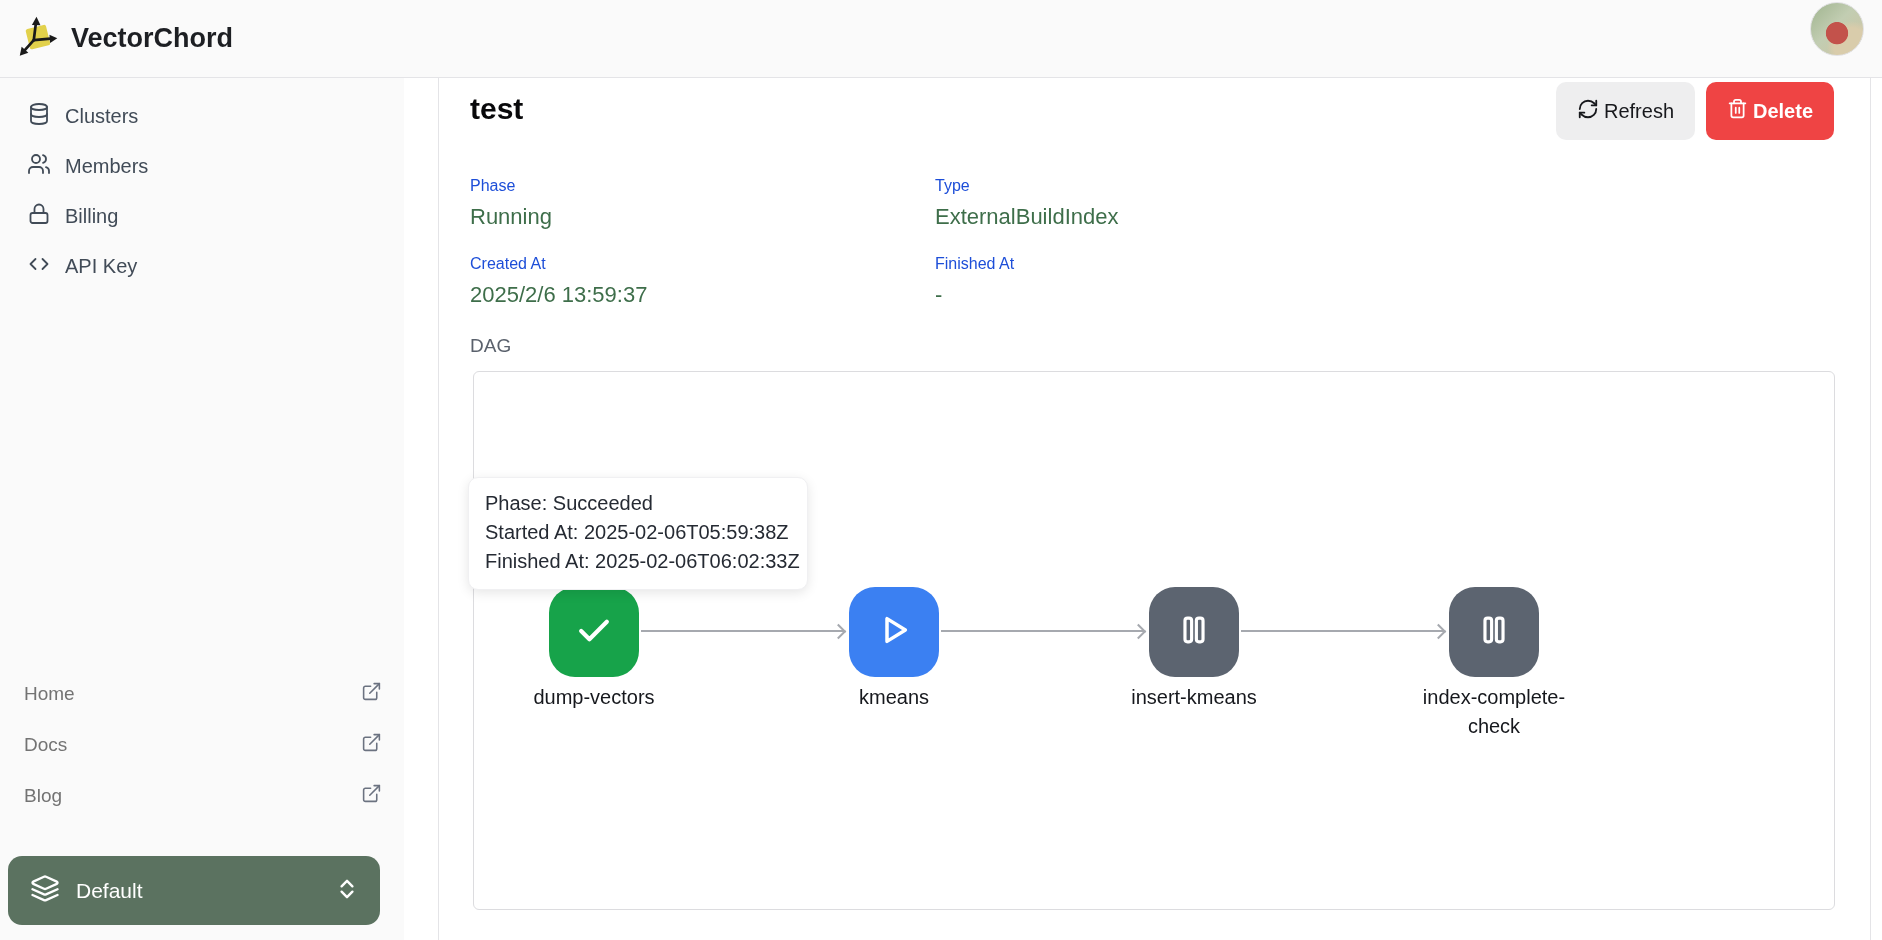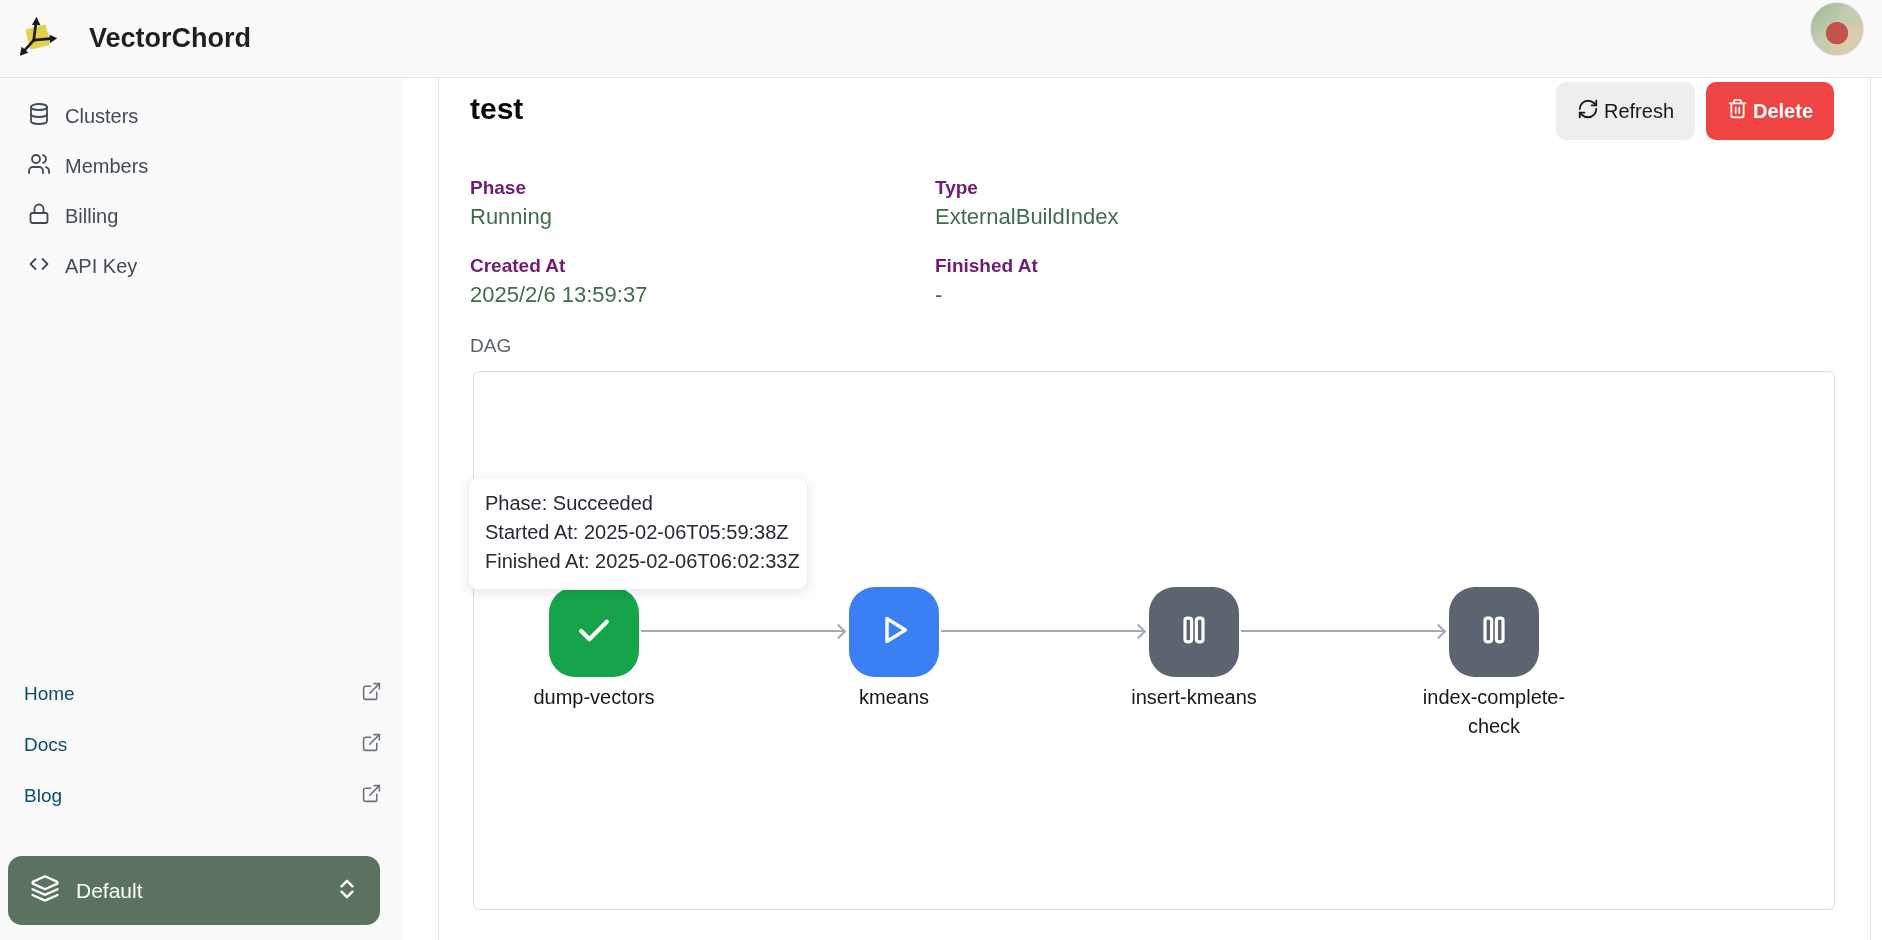--- a/index.html
+++ b/index.html
@@ -5,54 +5,54 @@
   html,body { margin:0; padding:0; background:#fff; }
   * { box-sizing:border-box; }
   .screen {
     position:relative; width:1882px; height:940px; overflow:hidden;
     background:#fafafa; font-family:"Liberation Sans", sans-serif;
     color:#18181b;
   }
   
   .header { position:absolute; top:0; left:0; right:0; height:78px;
             background:#fafafa; border-bottom:1px solid #e4e4e7; z-index:6; }
-  .logo { position:absolute; left:16px; top:13px; display:flex; align-items:center; gap:27px; }
+  .logo { position:absolute; left:16px; top:13px; display:flex; align-items:center; gap:9px; }
   .logo-text { font-size:27px; font-weight:600; color:#1d1f23; }
   .avatar { position:absolute; left:1810px; top:2px; width:54px; height:54px; border-radius:50%;
             background:
               radial-gradient(circle at 50% 58%, #c3524b 0 27%, rgba(195,82,75,0) 29%),
               radial-gradient(circle at 78% 82%, #d9ccab 0 30%, rgba(217,204,171,0) 42%),
               linear-gradient(135deg, #9fb48e 0%, #c2cdb2 45%, #cfc3a2 100%);
             border:1px solid #e2e2e4; }
   
   .sidebar { position:absolute; top:78px; left:0; bottom:0; width:424px;
              background:#fafafa; border-right:1px solid #e4e4e7; }
   .nav { padding-top:13px; }
   .nav-item { height:50px; display:flex; align-items:center; gap:14px; padding-left:27px;
               font-size:20px; color:#414b57; cursor:pointer; }
   .nav-item svg { flex:0 0 auto; }
   .side-links { position:absolute; top:590px; left:0; right:0; }
   .side-link { height:51px; display:flex; align-items:center; justify-content:space-between;
-               padding:0 41px 0 24px; font-size:19px; color:#0c4a6e; cursor:pointer; }
+               padding:0 41px 0 24px; font-size:19px; color:#737373; cursor:pointer; }
   .workspace { position:absolute; left:8px; top:778px; width:372px; height:69px;
                border-radius:14px; color:#fff; display:flex; align-items:center;
                gap:16px; padding:0 20px 0 22px; cursor:pointer; }
   .workspace-label { font-size:21px; font-weight:400; }
   .workspace .chevrons { margin-left:auto; }
   
   .main { position:absolute; left:404px; top:78px; right:0; bottom:0; background:#fff; }
   .panel-frame { position:absolute; left:34px; right:11px; top:0; bottom:0;
                  border-left:1px solid #e4e4e7; border-right:1px solid #e4e4e7; background:#fff; }
   .page-title { position:absolute; left:66px; top:14px; font-size:30px; font-weight:600; color:#09090b; }
   .btn { position:absolute; top:4px; height:58px; display:inline-flex; align-items:center;
          gap:5px; padding:0 21px; border:none; border-radius:10px; font-size:20px;
          font-weight:500; font-family:"Liberation Sans", sans-serif; cursor:pointer; }
   .btn-refresh { left:1152px; background:#eeeeef; color:#17181c; }
   .btn-delete  { left:1302px; color:#ffffff;font-weight:bold; }
-  .field-label { position:absolute; font-size:19px; color:#701a75;font-weight:bold; }
+  .field-label { position:absolute; font-size:16px; color:#1d4ed8; }
   .field-value { position:absolute; font-size:22px; }
   .dag-section-label { position:absolute; left:66px; top:257px; font-size:19px; color:#5a616c; }
   .dag-box { position:absolute; left:69px; top:293px; width:1362px; height:539px;
              background:#fff; border:1px solid #dcdcdf; border-radius:6px; }
   
   .dag-node { position:absolute; width:90px; height:90px; border-radius:26px;
               display:flex; align-items:center; justify-content:center; cursor:pointer; }
   .dag-node-label { position:absolute; width:180px; top:311px; text-align:center;
                     font-size:20px; line-height:29px; color:#16181d; }
   .connector { position:absolute; height:2px; background:#a6a9af; }

